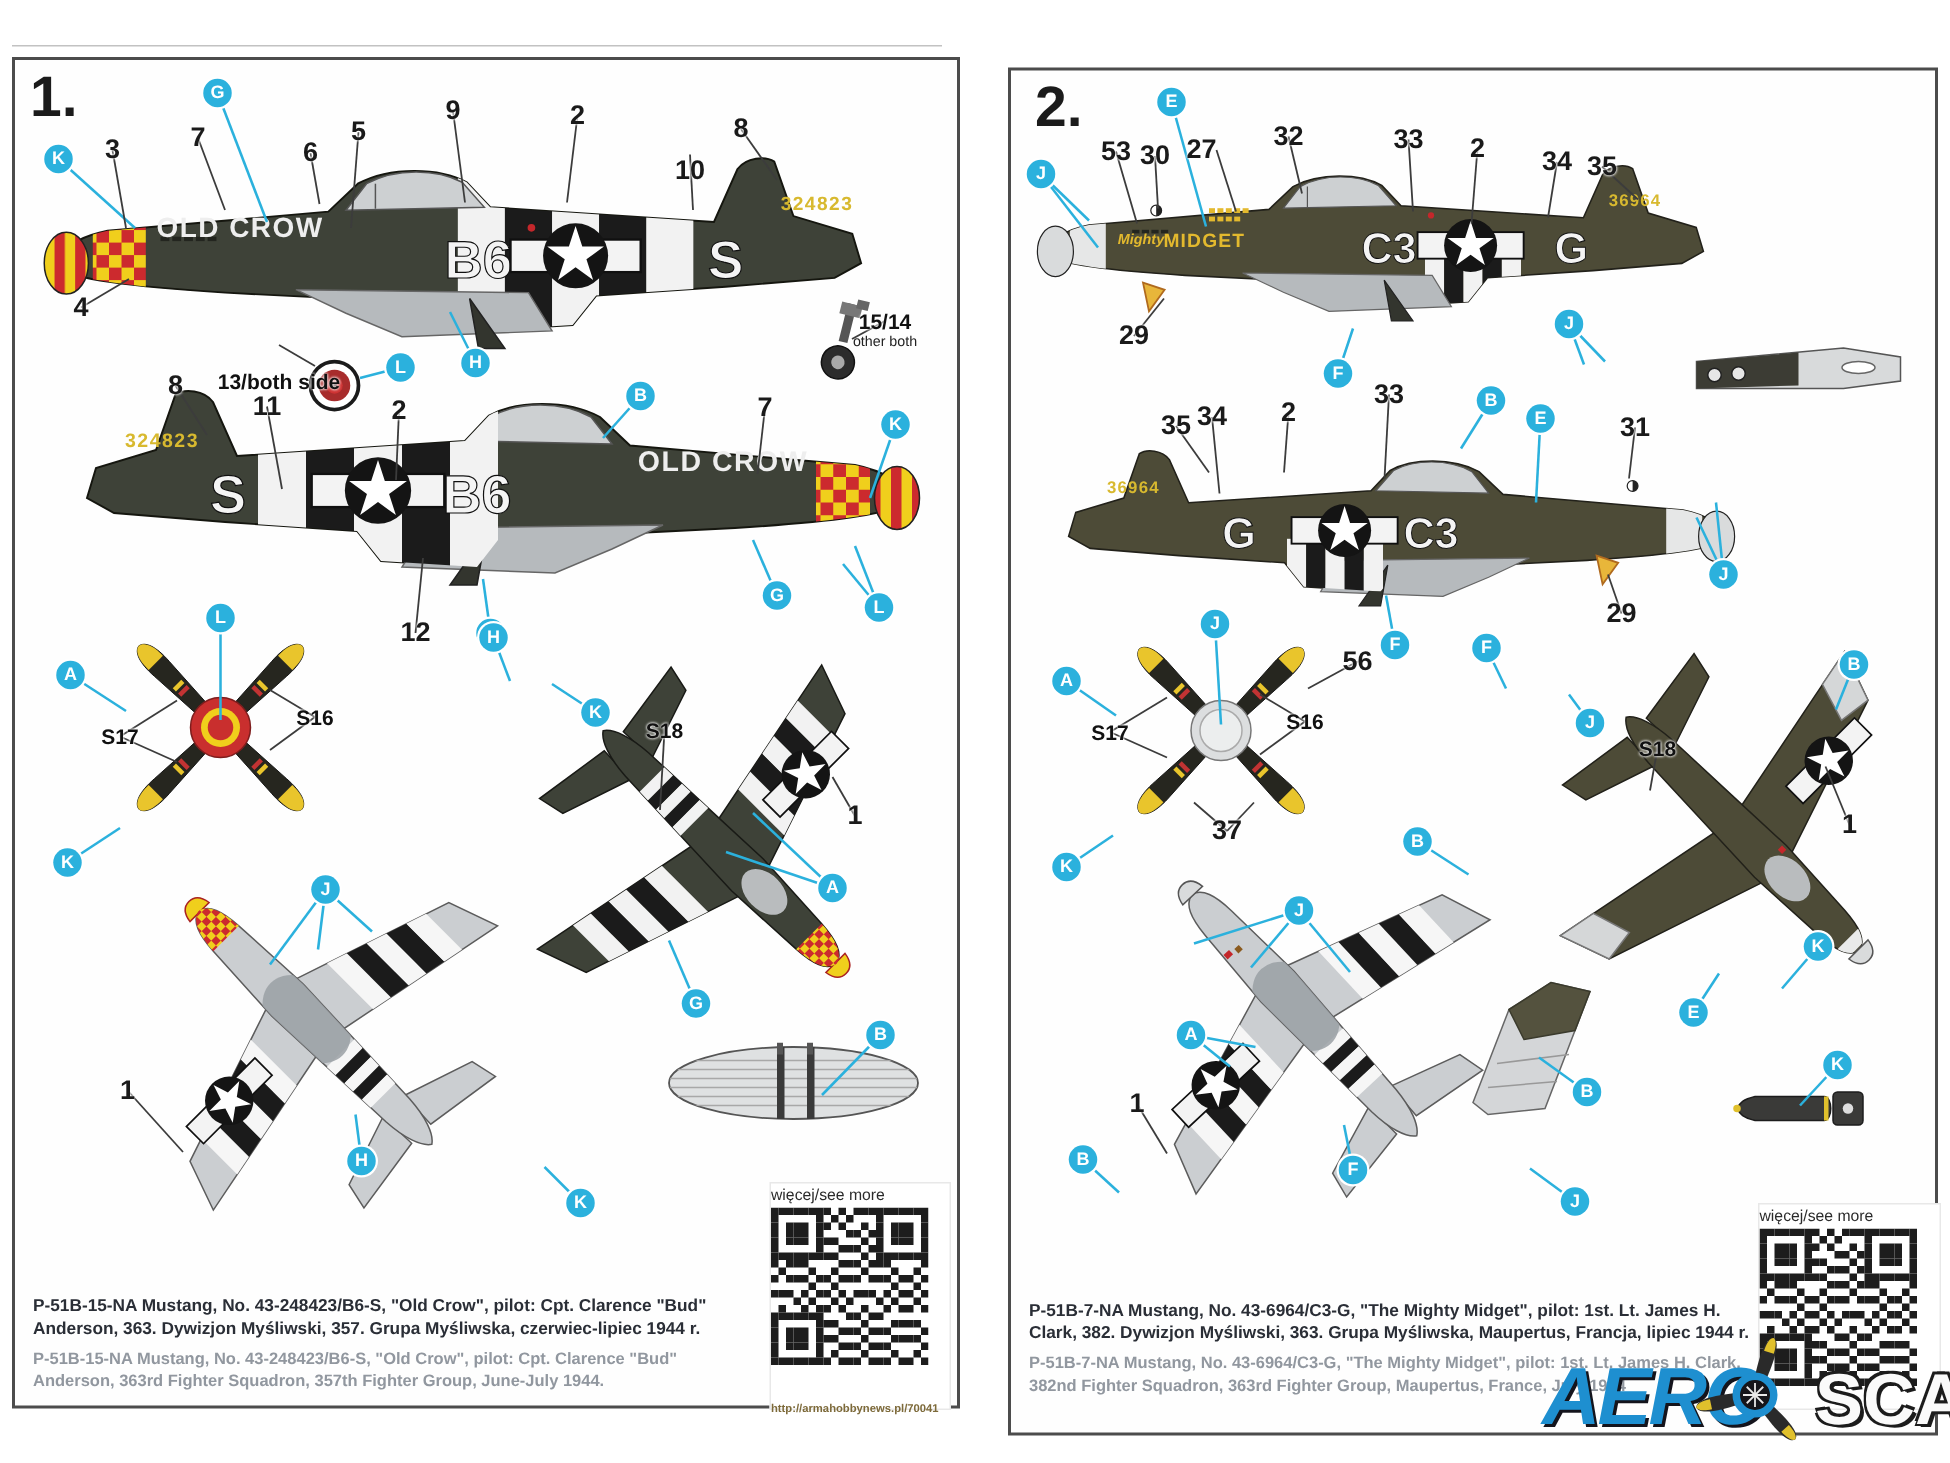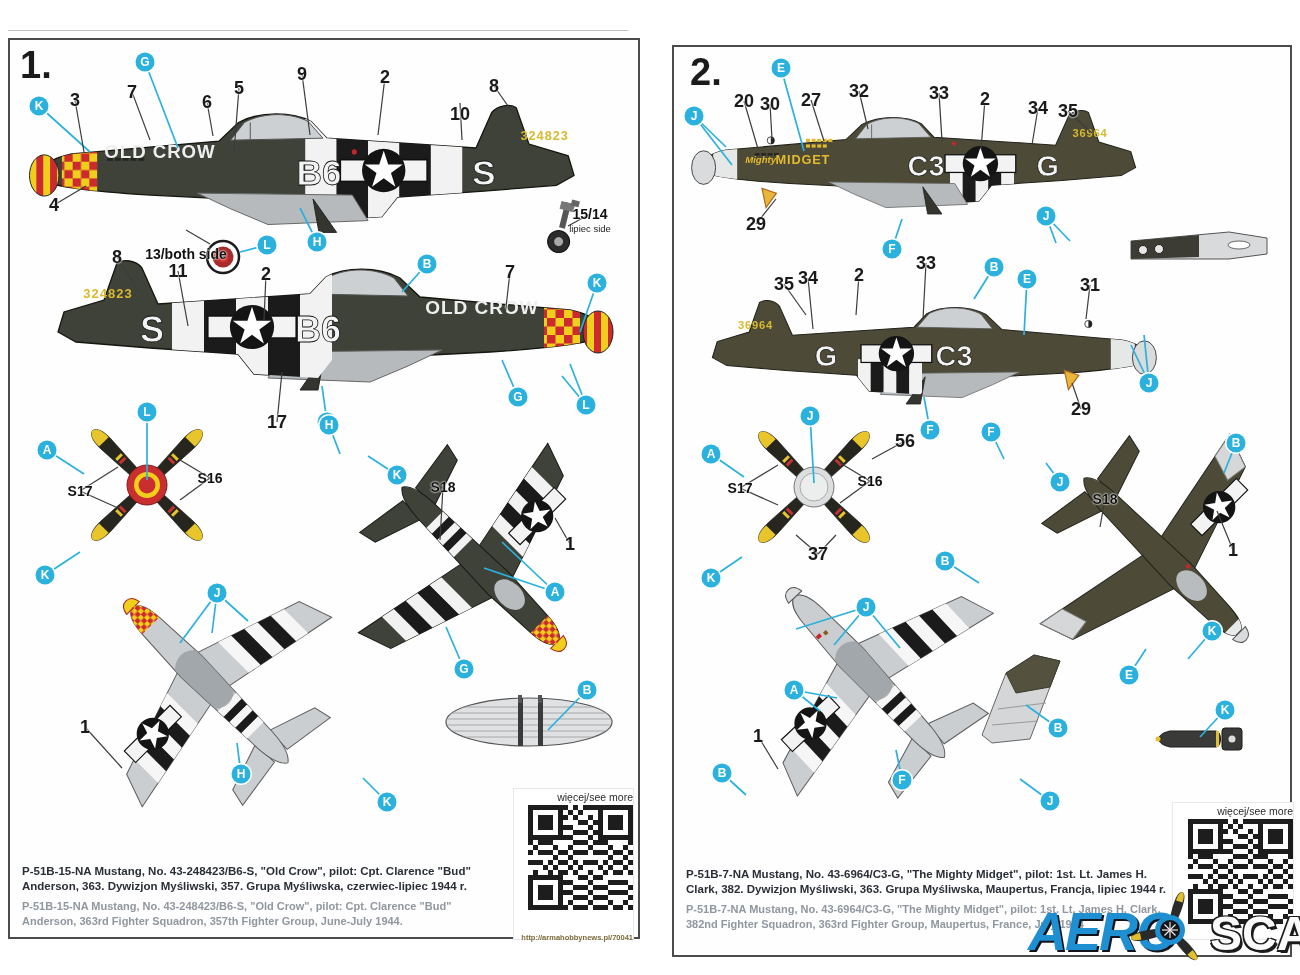--- a/index.html
+++ b/index.html
@@ -17,21 +17,21 @@
   .co{position:absolute;transform:translate(-50%,-50%);z-index:10;white-space:nowrap}
   .co.c{width:19px;height:19px;border-radius:50%;background:#2bb1dd;color:#fff;
         font-weight:700;font-size:12px;line-height:19px;text-align:center;
         box-shadow:0 0 0 1.5px #ffffff}
   .co.n{font-size:18px;font-weight:700;color:#1a1a1a;text-shadow:0 0 2px #fff,0 0 2px #fff}
   .co.l{font-size:14px;font-weight:700;color:#111;text-shadow:0 0 2px #fff,0 0 2px #fff}
   .co.s{font-size:9.5px;font-weight:400;color:#222}
   .caps{z-index:6}
   .cap-pl{font-size:11.5px;font-weight:700;color:#2a2e36;line-height:1.32;margin:0}
   .cap-en{font-size:11px;font-weight:600;color:#91979f;line-height:1.3;margin:5px 0 0 0}
-  .qrbox{z-index:6;text-align:right;background:#fff;padding:2px 0;border:1px solid #e8e8e8}
+  .qrbox{z-index:6;text-align:left;background:#fff;padding:2px 0;border:1px solid #e8e8e8}
   .qr-more{font-size:10.5px;color:#2b2b2b;margin-bottom:2px}
   .qr-url{font-size:7.5px;font-weight:700;color:#7d6a3a;margin-top:19px}
   #logo{position:absolute;left:1028px;top:884px;width:272px;height:91px;z-index:30}
   .logo-aero{position:absolute;left:0;top:16px;font-size:54px;font-weight:900;font-style:italic;
              color:#1e8fd0;letter-spacing:-2px;text-shadow:2px 2px 0 #14141c}
   .logo-prop{position:absolute;left:96px;top:0}
   .logo-scale{position:absolute;left:182px;top:22px;font-size:48px;font-weight:800;color:#fafafa;letter-spacing:0px;
       text-shadow:-1.5px -1.5px 0 #1c1c1c,1.5px -1.5px 0 #1c1c1c,-1.5px 1.5px 0 #1c1c1c,1.5px 1.5px 0 #1c1c1c,2.5px 2.5px 0 #1c1c1c}
 </style>
 </head>
@@ -596,28 +596,28 @@
       <div class="co n" style="left: 229px; top: 48px;">5</div>
       <div class="co n" style="left: 292px; top: 34px;">9</div>
       <div class="co n" style="left: 375px; top: 37px;">2</div>
       <div class="co n" style="left: 450px; top: 74px;">10</div>
       <div class="co n" style="left: 484px; top: 46px;">8</div>
       <div class="co n" style="left: 44px; top: 165px;">4</div>
       <div class="co l" style="left: 176px; top: 190px; margin-top: 24px;">13/both side</div>
       <div class="co c" style="left: 257px; top: 205px;">L</div>
       <div class="co c" style="left: 307px; top: 202px;">H</div>
       <div class="co l" style="left: 580px; top: 174px;">15/14</div>
-      <div class="co s" style="left: 580px; top: 188px;">lipiec side</div>
+      <div class="co s" style="left: 580px; top: 188px;">other both</div>
       <div class="co n" style="left: 107px; top: 217px;">8</div>
       <div class="co n" style="left: 168px; top: 231px;">11</div>
       <div class="co n" style="left: 256px; top: 234px;">2</div>
       <div class="co c" style="left: 417px; top: 224px;">B</div>
       <div class="co n" style="left: 500px; top: 232px;">7</div>
       <div class="co c" style="left: 587px; top: 243px;">K</div>
-      <div class="co n" style="left: 267px; top: 382px;">17</div>
+      <div class="co n" style="left: 267px; top: 382px;">12</div>
       <div class="co c" style="left: 317px; top: 382px;">H</div>
       <div class="co c" style="left: 508px; top: 357px;">G</div>
       <div class="co c" style="left: 576px; top: 365px;">L</div>
       <div class="co c" style="left: 37px; top: 410px;">A</div>
       <div class="co c" style="left: 137px; top: 372px;">L</div>
       <div class="co c" style="left: 35px; top: 535px;">K</div>
       <div class="co l" style="left: 70px; top: 451px;">S17</div>
       <div class="co l" style="left: 200px; top: 438px;">S16</div>
       <div class="co c" style="left: 319px; top: 385px;">H</div>
       <div class="co c" style="left: 387px; top: 435px;">K</div>
@@ -1138,24 +1138,24 @@
       <line x1="120" y1="643" x2="163" y2="651" stroke="#2bb1dd" stroke-width="1.7"></line>
       <line x1="84" y1="689" x2="104" y2="722" stroke="#3c3c3c" stroke-width="1.2"></line>
       <line x1="48" y1="726" x2="72" y2="748" stroke="#2bb1dd" stroke-width="1.7"></line>
       <line x1="228" y1="733" x2="222" y2="703" stroke="#2bb1dd" stroke-width="1.7"></line>
       <line x1="384" y1="681" x2="352" y2="658" stroke="#2bb1dd" stroke-width="1.7"></line>
       <line x1="376" y1="754" x2="346" y2="732" stroke="#2bb1dd" stroke-width="1.7"></line>
       <line x1="551" y1="663" x2="526" y2="690" stroke="#2bb1dd" stroke-width="1.7"></line>
     </svg>
   <div class="ann">
       <div class="co c" style="left: 20px; top: 69px;">J</div>
-      <div class="co n" style="left: 70px; top: 54px;">20</div>
+      <div class="co n" style="left: 70px; top: 54px;">53</div>
       <div class="co n" style="left: 96px; top: 57px; text-align: right;">30</div>
       <div class="co c" style="left: 107px; top: 21px;">E</div>
-      <div class="co n" style="left: 137px; top: 53px;">27</div>
+      <div class="co n" style="left: 127px; top: 53px;">27</div>
       <div class="co n" style="left: 185px; top: 44px;">32</div>
       <div class="co n" style="left: 265px; top: 46px;">33</div>
       <div class="co n" style="left: 311px; top: 52px;">2</div>
       <div class="co n" style="left: 364px; top: 61px;">34</div>
       <div class="co n" style="left: 394px; top: 64px;">35</div>
       <div class="co n" style="left: 82px; top: 177px;">29</div>
       <div class="co c" style="left: 218px; top: 202px;">F</div>
       <div class="co c" style="left: 372px; top: 169px;">J</div>
       <div class="co n" style="left: 110px; top: 237px;">35</div>
       <div class="co n" style="left: 134px; top: 231px;">34</div>

